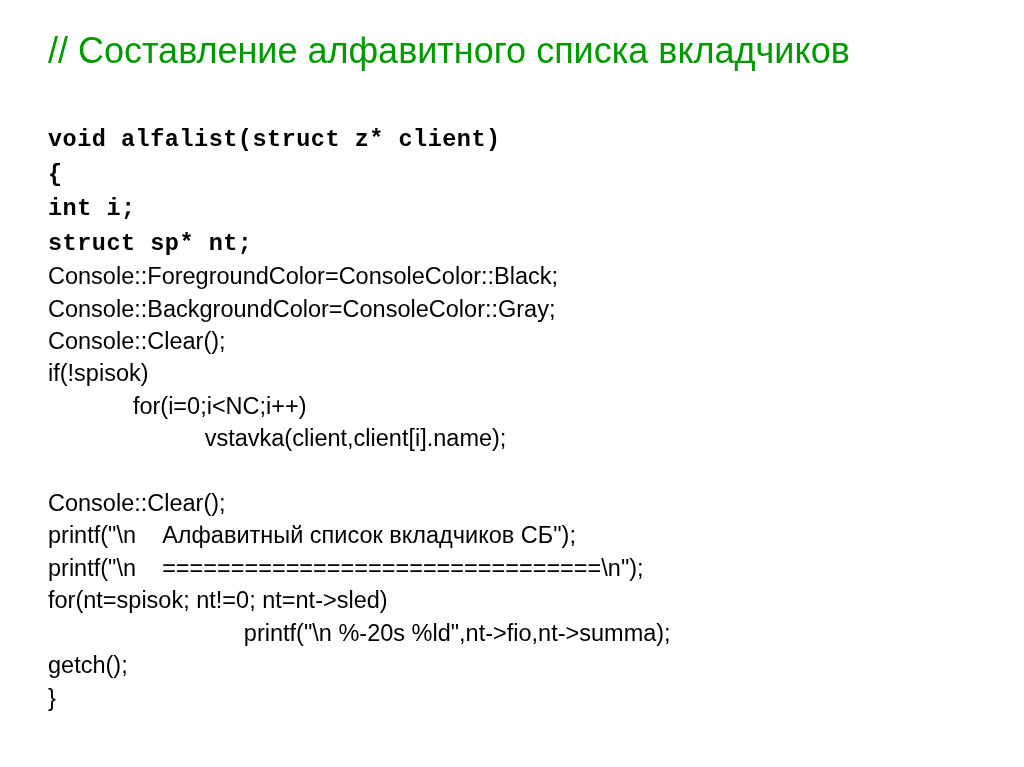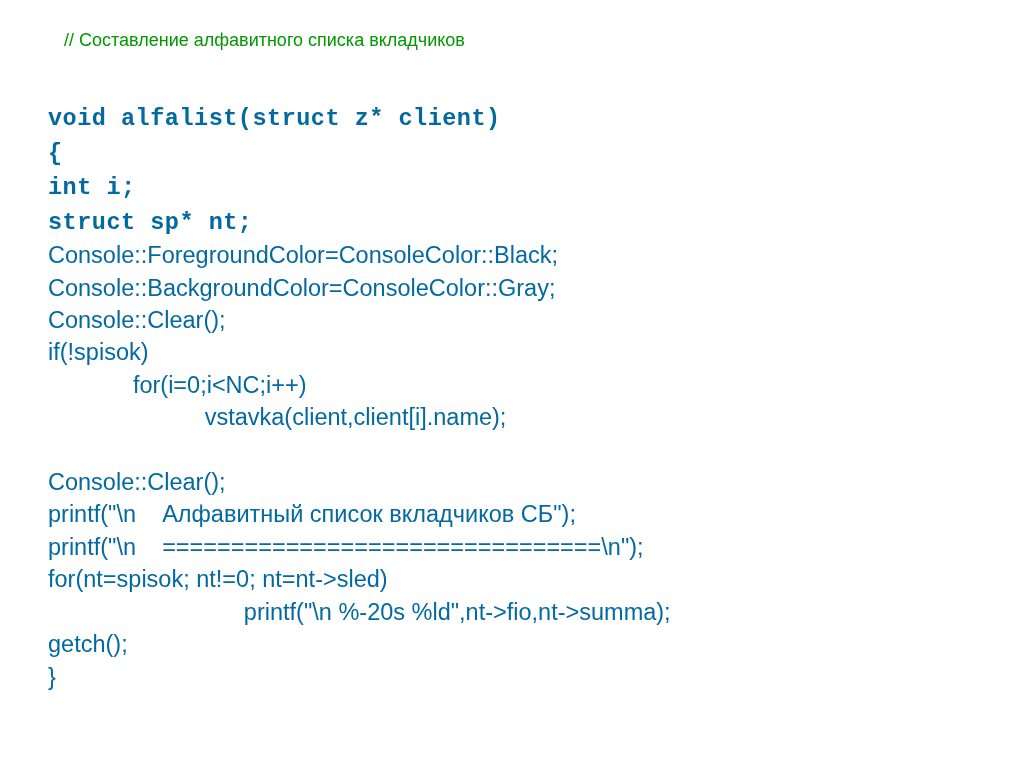--- a/index.html
+++ b/index.html
@@ -10,27 +10,27 @@
     background: #ffffff;
     font-family: Arial, Helvetica, sans-serif;
     overflow: hidden;
   }
   .slide {
     padding: 30px 48px;
     box-sizing: border-box;
   }
   .title {
     color: #009900;
-    font-size: 18px;
+    font-size: 36px;
     font-weight: 400;
     margin-bottom: 18px;
-    margin-left: 16px;
+    margin-left: 0;
   }
   .code {
-    color: #0369a1;
+    color: #000000;
     font-size: 23.5px;
     line-height: 1.38;
     white-space: pre;
   }
   .bold-mono {
     font-family: "Courier New", Courier, monospace;
     font-weight: bold;
     letter-spacing: 0.5px;
   }
   .reg {

